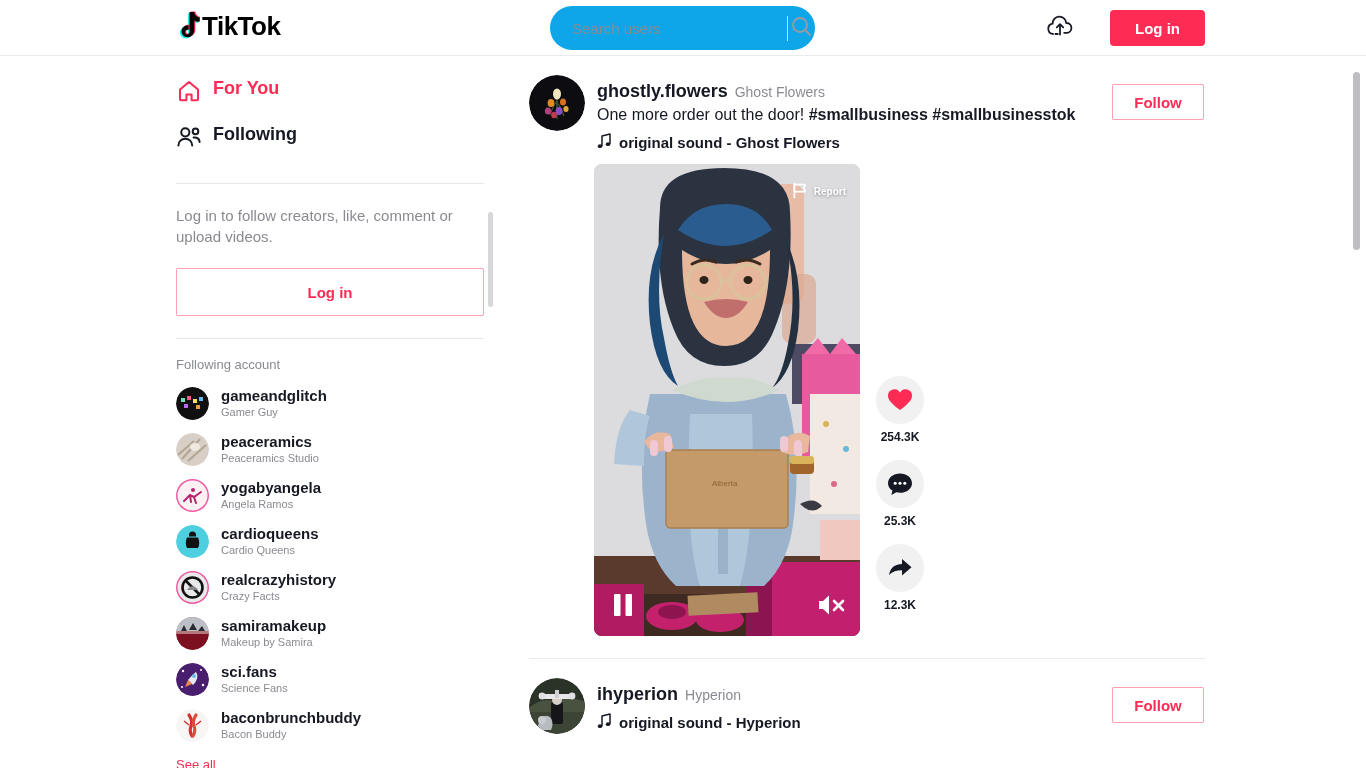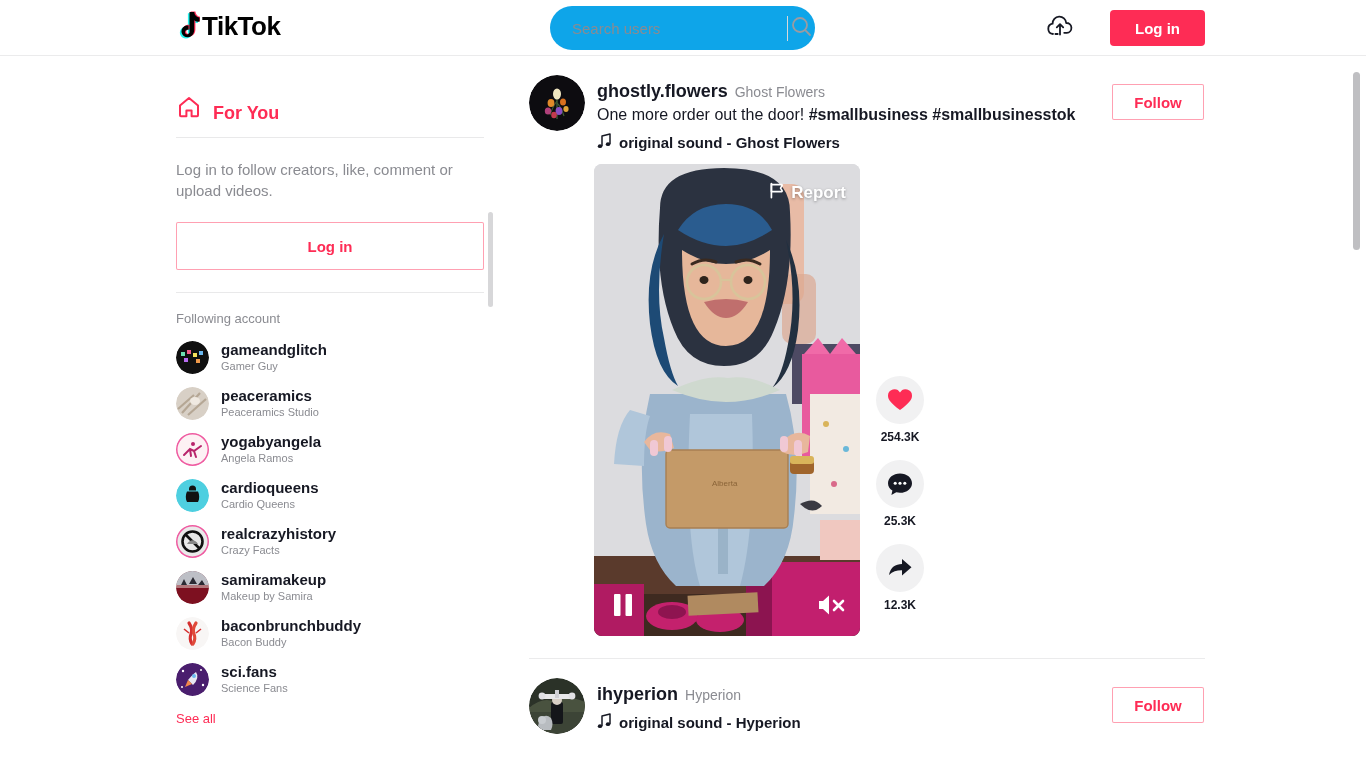--- a/index.html
+++ b/index.html
@@ -65,21 +65,21 @@
   }
 
   
   .sidebar {
     position: absolute; left: 176px; top: 56px;
     width: 308px; height: 712px;
     padding-top: 22px;
     overflow: hidden;
   }
   .nav-item {
-    display: flex; align-items: flex-end; gap: 11px;
+    display: flex; align-items: flex-start; gap: 11px;
     height: 46px; cursor: pointer;
   }
   .nav-label { font-size: 18px; font-weight: bold; }
   .nav-item.active .nav-label { color: #fe2c55; }
 
   .sb-divider { height: 1px; background: #e9e9ea; margin: 13px 0 0 0; width: 308px; }
 
   .login-prompt {
     font-size: 15px; color: #8a8b91; line-height: 1.4;
     margin-top: 21px; width: 288px;
@@ -147,21 +147,21 @@
 
   .video-area { position: relative; margin-left: 65px; margin-top: 12px; display: flex; align-items: flex-end; }
   .video {
     position: relative; width: 266px; height: 472px;
     border-radius: 8px; overflow: hidden; cursor: pointer;
     background: #d9dadd;
   }
   .report-badge {
     position: absolute; right: 14px; top: 18px;
     display: flex; align-items: center; gap: 6px;
-    color: #fff; font-size: 17px; font-weight: bold;
+    color: #fff; font-size: 10px; font-weight: bold;
     text-shadow: 0 1px 3px rgba(0,0,0,.35); cursor: pointer;
   }
   .play-pause {
     position: absolute; left: 16px; bottom: 18px;
     width: 26px; height: 26px; cursor: pointer;
   }
   .mute-btn {
     position: absolute; right: 14px; bottom: 18px;
     width: 30px; height: 26px; cursor: pointer;
   }
@@ -224,20 +224,31 @@
   <div class="sidebar">
     <div class="nav-item active">
       <span>
         <svg width="26" height="26" viewBox="0 0 26 26">
           <path d="M4 11.5 L13 4 L22 11.5 V21.3 a.9 .9 0 0 1 -.9 .9 H15.6 V16.4 H10.4 V22.2 H4.9 a.9 .9 0 0 1 -.9 -.9 Z" fill="none" stroke="#fe2c55" stroke-width="2" stroke-linejoin="round"></path>
         </svg>
       </span>
       <span class="nav-label">For You</span>
     </div>
 
+    <div class="nav-item">
+      <span>
+        <svg width="26" height="26" viewBox="0 0 26 26">
+          <circle cx="9.3" cy="8.3" r="4.1" fill="none" stroke="#161823" stroke-width="2"></circle>
+          <path d="M2.4 21.4 c0 -3.9 3.1 -6.6 6.9 -6.6 s6.9 2.7 6.9 6.6" fill="none" stroke="#161823" stroke-width="2" stroke-linecap="round"></path>
+          <circle cx="19.5" cy="7.4" r="2.8" fill="none" stroke="#161823" stroke-width="2"></circle>
+          <path d="M17.6 13.6 c3.2 -.6 6 1.3 6 4.3" fill="none" stroke="#161823" stroke-width="2" stroke-linecap="round"></path>
+        </svg>
+      </span>
+      <span class="nav-label">Following</span>
+    </div>
 
     <div class="sb-divider"></div>
 
     <div class="login-prompt">Log in to follow creators, like, comment or upload videos.</div>
     <button class="sidebar-login-btn">Log in</button>
 
     <div class="sb-divider2"></div>
 
     <div class="suggested-title">Following account</div>
 
@@ -317,52 +328,52 @@
           <svg width="33" height="33" viewBox="0 0 33 33">
               <circle cx="16.5" cy="16.5" r="16.5" fill="#7d1020"></circle>
           <rect x="0" y="0" width="33" height="14" fill="#bdbfc6"></rect>
           <path d="M5 14 l3 -6 l3 6z M13 13 l4 -7 l4 7z M22 14 l4 -5 l3 5z" fill="#2a2a33"></path>
           <rect x="0" y="14" width="33" height="3" fill="#e8e0d8" opacity=".5"></rect>
             </svg>
         </span>
         <span class="acct-text">
           <span class="acct-name">samiramakeup</span>
           <span class="acct-sub">Makeup by Samira</span>
-        </span>
-      </div>
-      <div class="account-row">
-        <span class="avatar-sm">
-          <svg width="33" height="33" viewBox="0 0 33 33">
-              <circle cx="16.5" cy="16.5" r="16.5" fill="#f8f6f5"></circle>
-          <path d="M13 6 q4 6 2 11 q-2 5 1 10" stroke="#d52f2f" stroke-width="3.2" fill="none" stroke-linecap="round"></path>
-          <path d="M20 6 q-4 6 -2 11 q2 5 -1 10" stroke="#e04a3a" stroke-width="3.2" fill="none" stroke-linecap="round"></path>
-          <path d="M8 12 l5 4 M25 12 l-5 4" stroke="#d52f2f" stroke-width="1.6" fill="none"></path>
-            </svg>
-        </span>
-        <span class="acct-text">
-          <span class="acct-name">baconbrunchbuddy</span>
-          <span class="acct-sub">Bacon Buddy</span>
         </span>
       </div>
       <div class="account-row">
         <span class="avatar-sm">
           <svg width="33" height="33" viewBox="0 0 33 33">
               <circle cx="16.5" cy="16.5" r="16.5" fill="#4a1e6e"></circle>
           <circle cx="7" cy="8" r="1.2" fill="#fff"></circle>
               <circle cx="25" cy="7" r="1" fill="#fff"></circle>
           <circle cx="27" cy="22" r="1.2" fill="#fff"></circle>
               <circle cx="6" cy="24" r="1" fill="#fff"></circle>
           <path d="M20 9 q4 6 -3 13 l-5 -5 q6 -7 8 -8z" fill="#e8e8f2"></path>
           <path d="M12 17 l-3 7 l7 -3z" fill="#f2884a"></path>
           <circle cx="18" cy="13" r="2" fill="#6ab8f0"></circle>
             </svg>
         </span>
         <span class="acct-text">
           <span class="acct-name">sci.fans</span>
           <span class="acct-sub">Science Fans</span>
+        </span>
+      </div>
+      <div class="account-row">
+        <span class="avatar-sm">
+          <svg width="33" height="33" viewBox="0 0 33 33">
+              <circle cx="16.5" cy="16.5" r="16.5" fill="#f8f6f5"></circle>
+          <path d="M13 6 q4 6 2 11 q-2 5 1 10" stroke="#d52f2f" stroke-width="3.2" fill="none" stroke-linecap="round"></path>
+          <path d="M20 6 q-4 6 -2 11 q2 5 -1 10" stroke="#e04a3a" stroke-width="3.2" fill="none" stroke-linecap="round"></path>
+          <path d="M8 12 l5 4 M25 12 l-5 4" stroke="#d52f2f" stroke-width="1.6" fill="none"></path>
+            </svg>
+        </span>
+        <span class="acct-text">
+          <span class="acct-name">baconbrunchbuddy</span>
+          <span class="acct-sub">Bacon Buddy</span>
         </span>
       </div>
     </div>
 
     <div class="see-all">See all</div>
   </div>
   <div class="sidebar-scrollbar"></div>
 
   <div class="feed">
 

